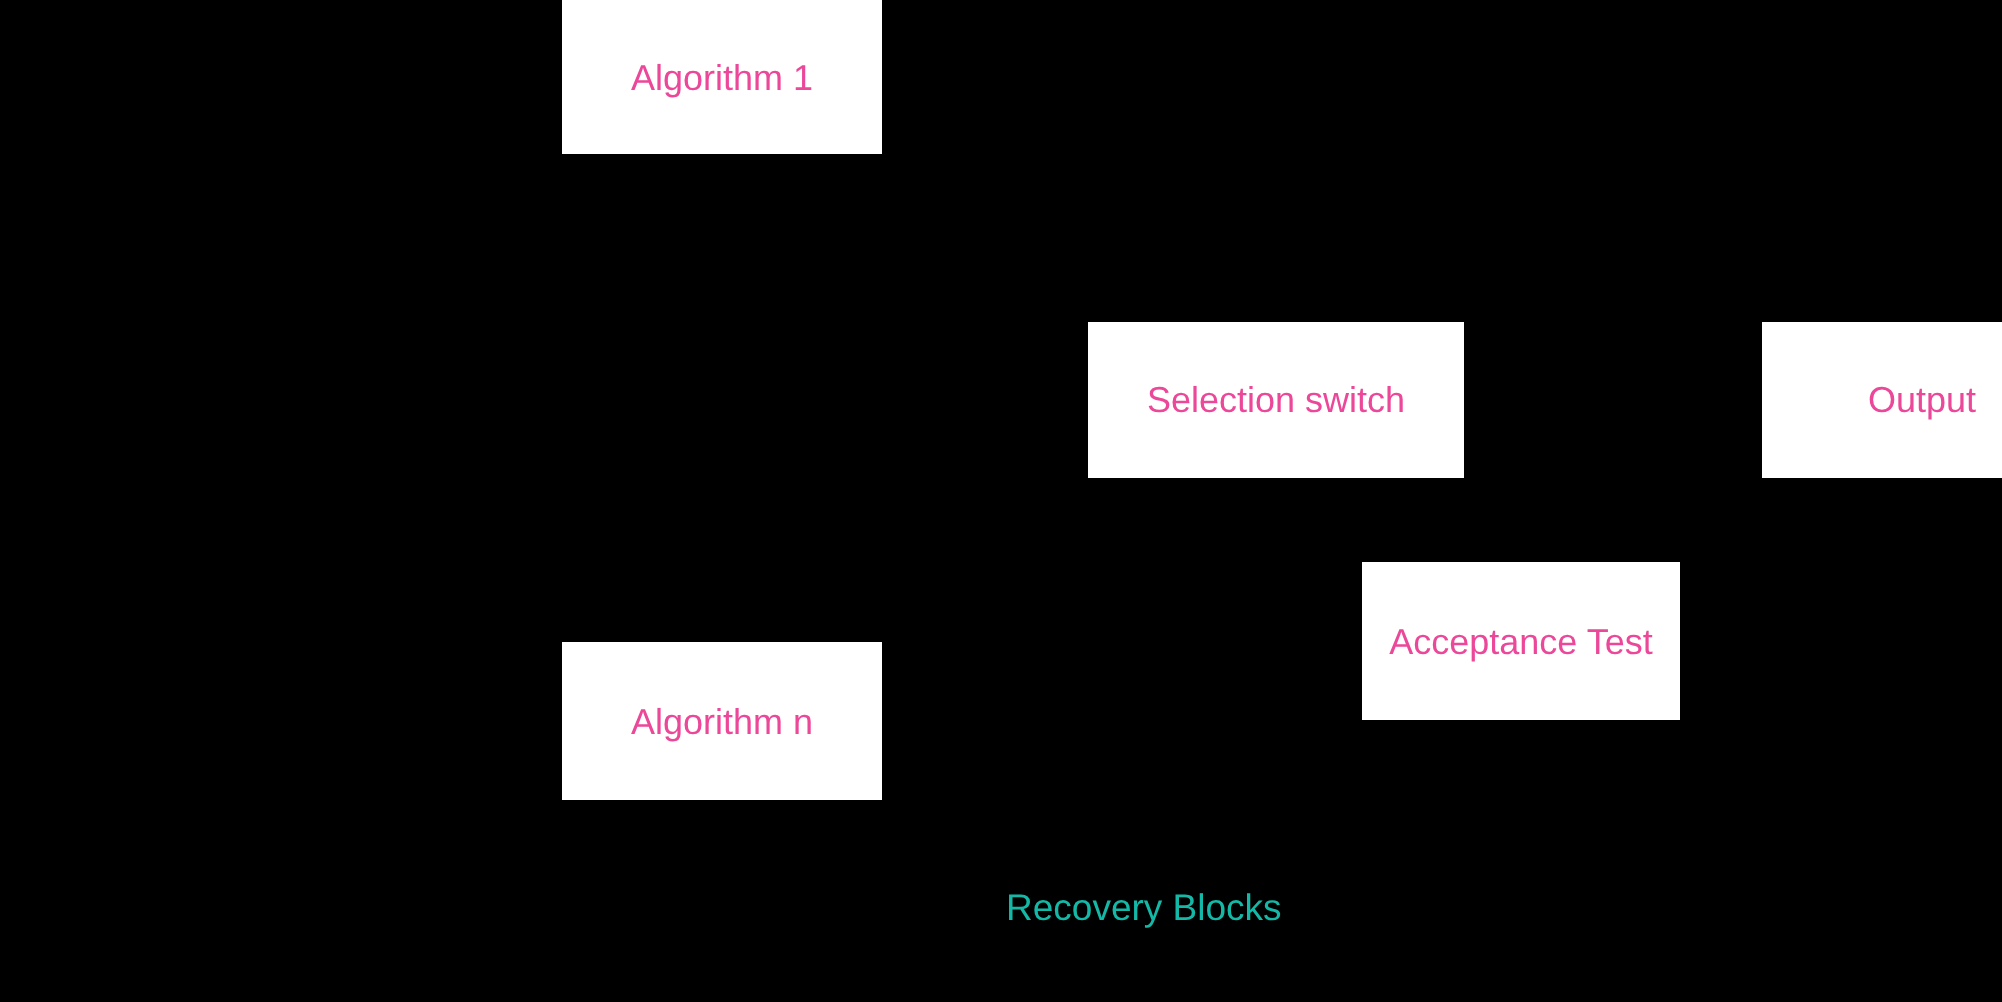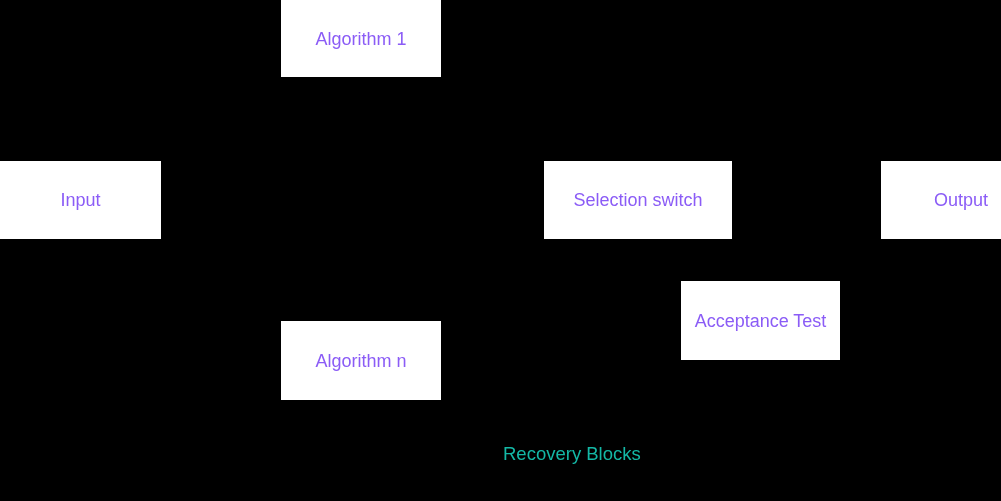--- a/index.html
+++ b/index.html
@@ -14,21 +14,21 @@
     background: #000000;
     overflow: hidden;
     font-family: "Liberation Sans", sans-serif;
   }
   .node {
     position: absolute;
     background: #ffffff;
     display: flex;
     align-items: center;
     justify-content: center;
-    color: #8b5cf6;
+    color: #ec4899;
     font-size: 18px;
     line-height: 1;
     white-space: nowrap;
   }
   .node-algorithm-1   { left: 281px; top: 0px;   width: 160px; height: 77px; }
   .node-input         { left: 0px;   top: 161px; width: 161px; height: 78px; }
   .node-algorithm-2   { left: 281px; top: 161px; width: 160px; height: 78px; }
   .node-selection-switch { left: 544px; top: 161px; width: 188px; height: 78px; }
   .node-output        { left: 881px; top: 161px; width: 160px; height: 78px; }
   .node-acceptance-test { left: 681px; top: 281px; width: 159px; height: 79px; }
@@ -45,23 +45,20 @@
 </style>
 </head>
 <body>
 
 <div class="canvas">
 
   <div class="node node-algorithm-1">
     <span>Algorithm 1</span>
   </div>
 
-  <div class="node node-input">
-    <span>Input</span>
-  </div>
 
 
   <div class="node node-selection-switch">
     <span>Selection switch</span>
   </div>
 
   <div class="node node-output">
     <span>Output</span>
   </div>
 

